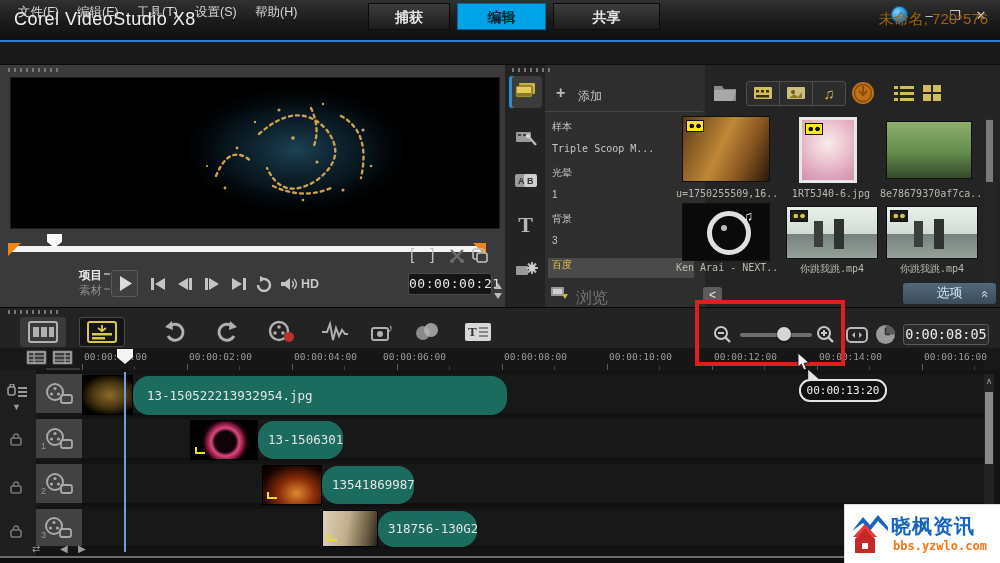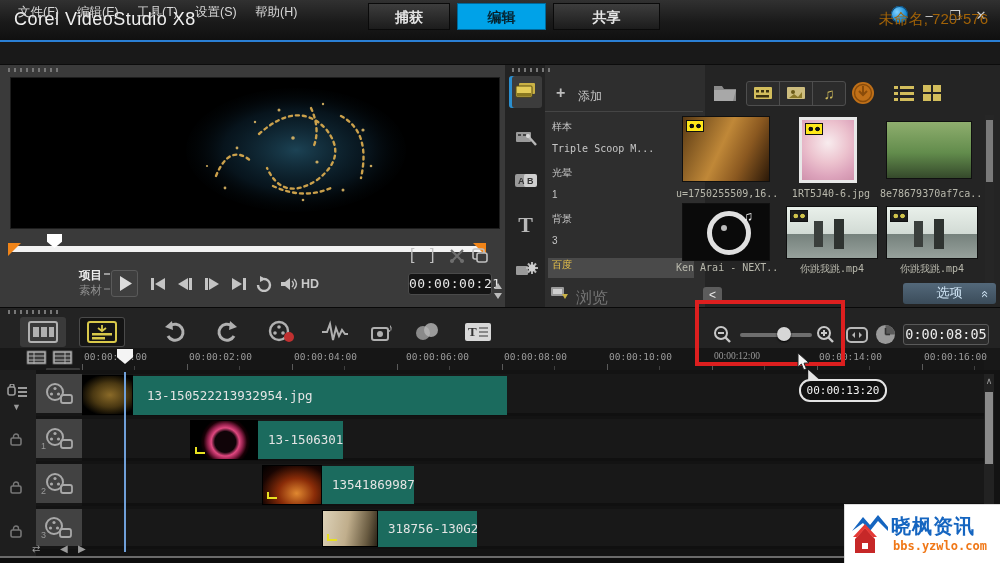--- a/index.html
+++ b/index.html
@@ -128,21 +128,21 @@
   .trackadd-btn { left:46px; top:368px; width:34px; height:9px; background:#3a3a3a;
     font-size:8px; color:#aaa; text-align:center; line-height:9px; border-radius:1px; }
   .playhead-flag { left:117px; top:349px; width:16px; height:15px; background:#f4f4f4;
     clip-path:polygon(0 0,100% 0,100% 55%,50% 100%,0 55%); z-index:5; }
 
   
   .tracks { left:0; top:370px; width:1000px; height:186px; background:#131313; }
   .rail1 { left:0; top:370px; width:36px; height:186px; background:#1e1e1e; }
   .track-head { left:36px; width:46px; background:#424242; border-bottom:3px solid #161616; }
   .track-lane { left:82px; width:902px; background:#181818; border-bottom:3px solid #101010; }
-  .clip { position:absolute; background:#1b6b5e; border-radius:0; color:#e4e4e4;
+  .clip { position:absolute; background:#1b6b5e; border-radius:16px; color:#e4e4e4;
     font-size:12.5px; overflow:hidden; white-space:nowrap;
     font-family:"DejaVu Sans Mono", monospace; }
   .clip-thumb { position:absolute; border:1px solid #000; }
   .corner-mark { position:absolute; left:4px; bottom:5px; width:10px; height:7px;
     border-left:2px solid #e8e020; border-bottom:2px solid #e8e020; }
   .playhead-line { left:124px; top:372px; width:2px; height:180px; background:#6f9fd8; z-index:4; }
   .tl-vscroll { left:984px; top:374px; width:10px; height:175px; background:#222; }
   .tl-vscroll-thumb { left:985px; top:392px; width:8px; height:72px; background:#8a8a8a; }
   .tl-scroll-up { left:984px; top:376px; color:#999; font-size:9px; width:10px; text-align:center; }
   .bottom-bar { left:0; top:556px; width:1000px; height:7px; background:#0d0d0d; border-top:2px solid #6a6a6a; }
@@ -558,24 +558,24 @@
         <line x1="10.5" y1="10.5" x2="10.5" y2="4" stroke="#333" stroke-width="1.6"></line>
         <line x1="10.5" y1="10.5" x2="15" y2="10.5" stroke="#333" stroke-width="1.6"></line>
       </svg>
   </div>
   <div class="abs tl-timecode mono">0:00:08:05</div>
 
   <div class="abs ruler">
     <span class="ruler-label" style="left:2px;">00:00:00:00</span>
     <span class="ruler-label" style="left:107px;">00:00:02:00</span>
     <span class="ruler-label" style="left:212px;">00:00:04:00</span>
-    <span class="ruler-label" style="left:324px;">00:00:06:00</span>
+    <span class="ruler-label" style="left:301px;">00:00:06:00</span>
     <span class="ruler-label" style="left:422px;">00:00:08:00</span>
     <span class="ruler-label" style="left:527px;">00:00:10:00</span>
-    <span class="ruler-label" style="left:632px;font-family:Liberation Serif, serif;">00:00:12:00</span>
+    <span class="ruler-label" style="left:632px;">00:00:12:00</span>
     <span class="ruler-label" style="left:737px;">00:00:14:00</span>
     <span class="ruler-label" style="left:842px;">00:00:16:00</span>
     <i class="tickline" style="left:0;"></i>
       <i class="tickline minor" style="left:52px;"></i>
     <i class="tickline" style="left:105px;"></i>
       <i class="tickline minor" style="left:157px;"></i>
     <i class="tickline" style="left:210px;"></i>
       <i class="tickline minor" style="left:262px;"></i>
     <i class="tickline" style="left:315px;"></i>
       <i class="tickline minor" style="left:367px;"></i>

